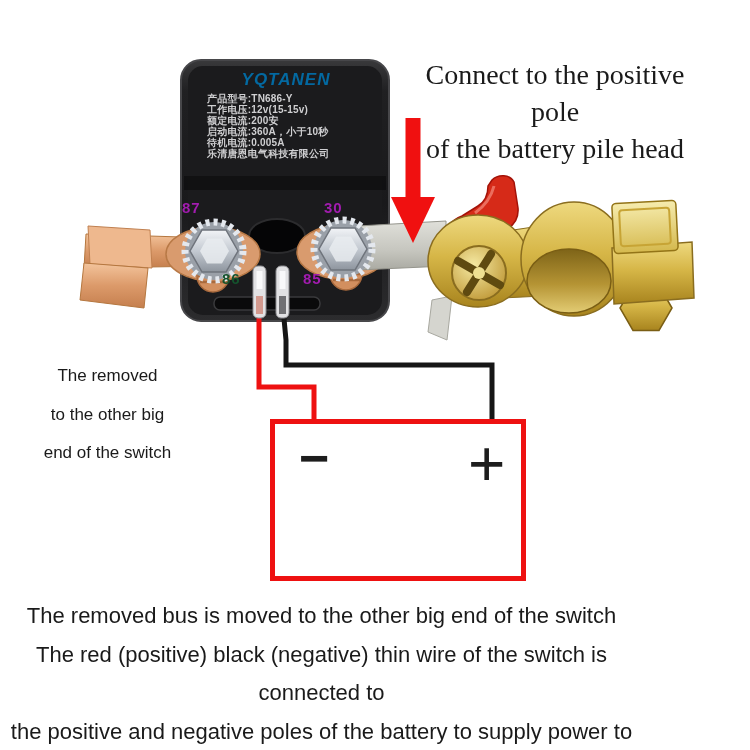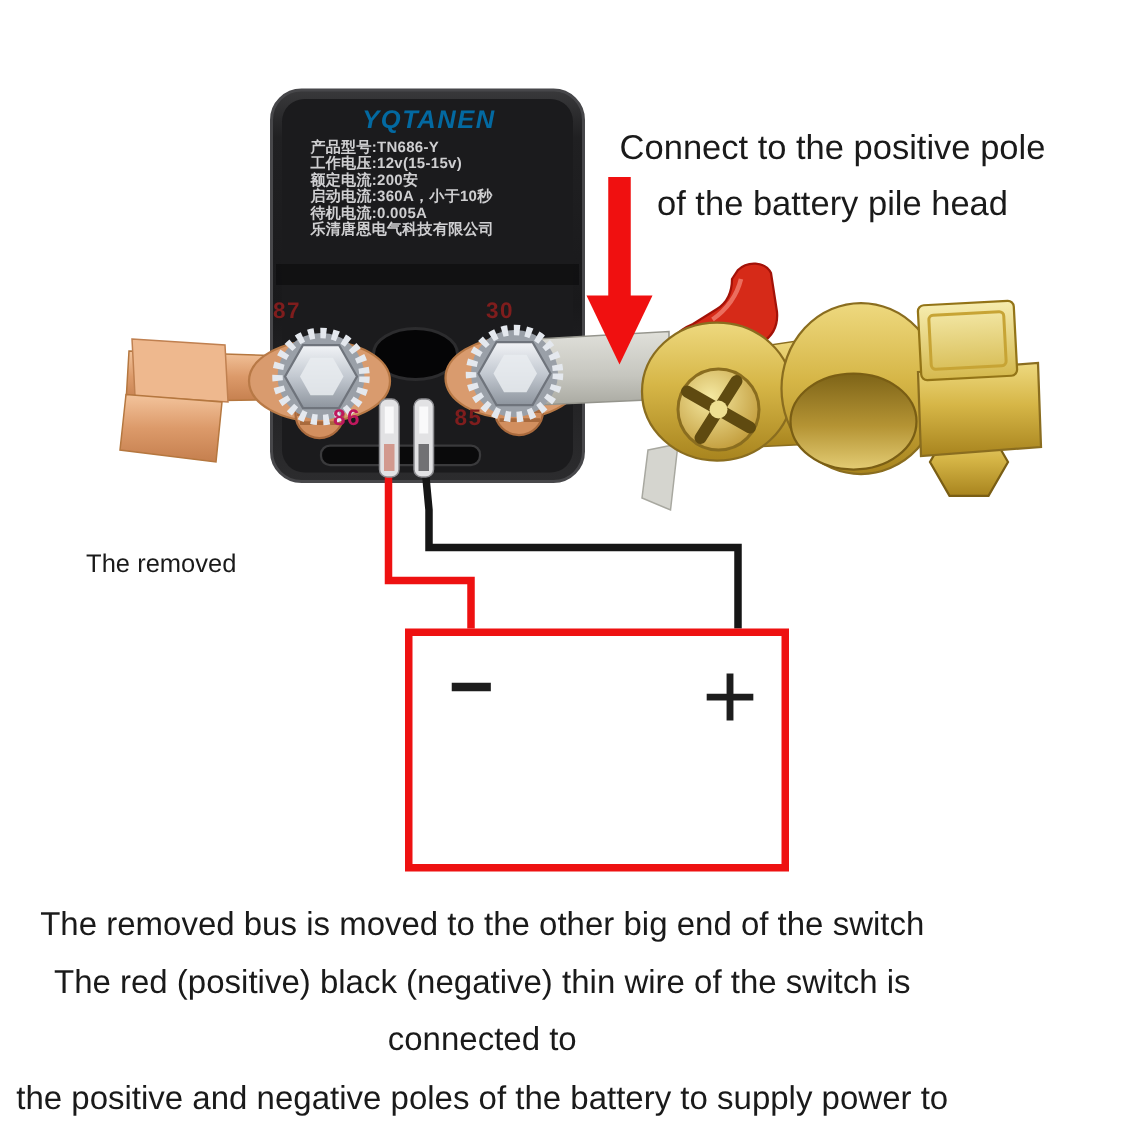--- a/index.html
+++ b/index.html
@@ -5,24 +5,24 @@
   html,body{margin:0;padding:0;background:#ffffff;}
   .canvas{position:relative;width:750px;height:750px;background:#ffffff;overflow:hidden;
           font-family:"Liberation Sans", sans-serif;}
   .layer{position:absolute;left:0;top:0;}
   
   .relay-label{position:absolute;left:198px;top:70px;width:176px;color:#cfcfd1;}
   .relay-brand{font-size:17px;font-weight:bold;font-style:italic;color:#0369a1;
                text-align:center;letter-spacing:1px;margin-bottom:4px;}
   .relay-spec{font-size:10px;line-height:10.9px;font-weight:bold;padding-left:9px;
               letter-spacing:0.2px;white-space:nowrap;}
-  .pin-mark{position:absolute;font-size:15px;font-weight:bold;color:#7f1d1d;letter-spacing:1px;}
+  .pin-mark{position:absolute;font-size:15px;font-weight:bold;color:#a21caf;letter-spacing:1px;}
   
   .annot{position:absolute;color:#1a1a1a;text-align:center;}
-  .annot-top-right{left:405px;top:80px;width:300px;font-size:23px;line-height:37px;}
+  .annot-top-right{left:405px;top:56px;width:300px;font-size:28px;line-height:37px;font-family:Liberation Serif, serif;}
   .annot-left{left:15px;top:357px;width:185px;font-size:17px;line-height:38.7px;}
   .caption{left:0;top:597px;width:643px;font-size:22px;line-height:38.5px;}
   
   .battery-box{position:absolute;left:270px;top:419px;width:256px;height:162px;
                box-sizing:border-box;border:5px solid #ee1111;background:#ffffff;}
   .batt-neg{position:absolute;left:24px;top:8px;font-size:52px;font-weight:bold;
             color:#1d1d1d;line-height:1;}
   .batt-pos{position:absolute;left:193px;top:8px;font-size:64px;font-weight:500;
             color:#1d1d1d;line-height:1;}
 </style>
@@ -170,30 +170,32 @@
     <div class="relay-spec">产品型号:TN686-Y</div>
     <div class="relay-spec">工作电压:12v(15-15v)</div>
     <div class="relay-spec">额定电流:200安</div>
     <div class="relay-spec">启动电流:360A，小于10秒</div>
     <div class="relay-spec">待机电流:0.005A</div>
     <div class="relay-spec">乐清唐恩电气科技有限公司</div>
   </div>
 
   <div class="pin-mark" style="left:182px;top:199px;">87</div>
   <div class="pin-mark" style="left:324px;top:199px;">30</div>
-  <div class="pin-mark" style="left:222px;top:270px;color:#be185d;">86</div>
+  <div class="pin-mark" style="left:222px;top:270px;color:#14532d;">86</div>
   <div class="pin-mark" style="left:303px;top:270px;">85</div>
 
   <div class="annot annot-top-right">
     <div>Connect to the positive pole</div>
     <div>of the battery pile head</div>
   </div>
 
   <div class="annot annot-left">
     <div>The removed</div>
+    <div>to the other big</div>
+    <div>end of the switch</div>
   </div>
 
   <div class="battery-box">
     <span class="batt-neg">−</span>
     <span class="batt-pos">+</span>
   </div>
 
   <div class="annot caption">
     <div>The removed bus is moved to the other big end of the switch</div>
     <div>The red (positive) black (negative) thin wire of the switch is connected to</div>

